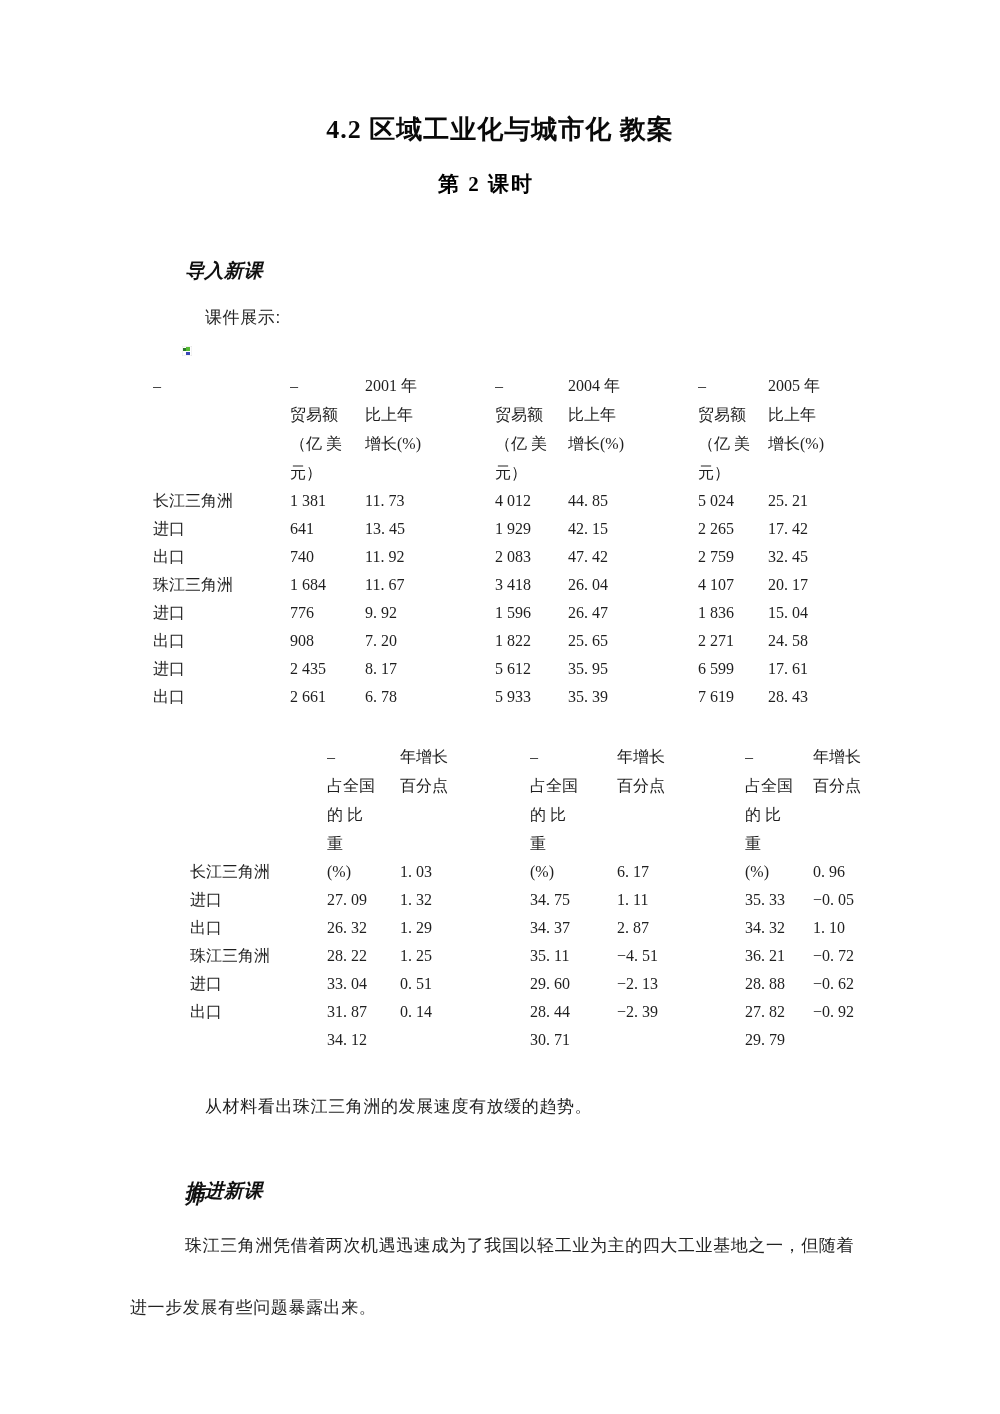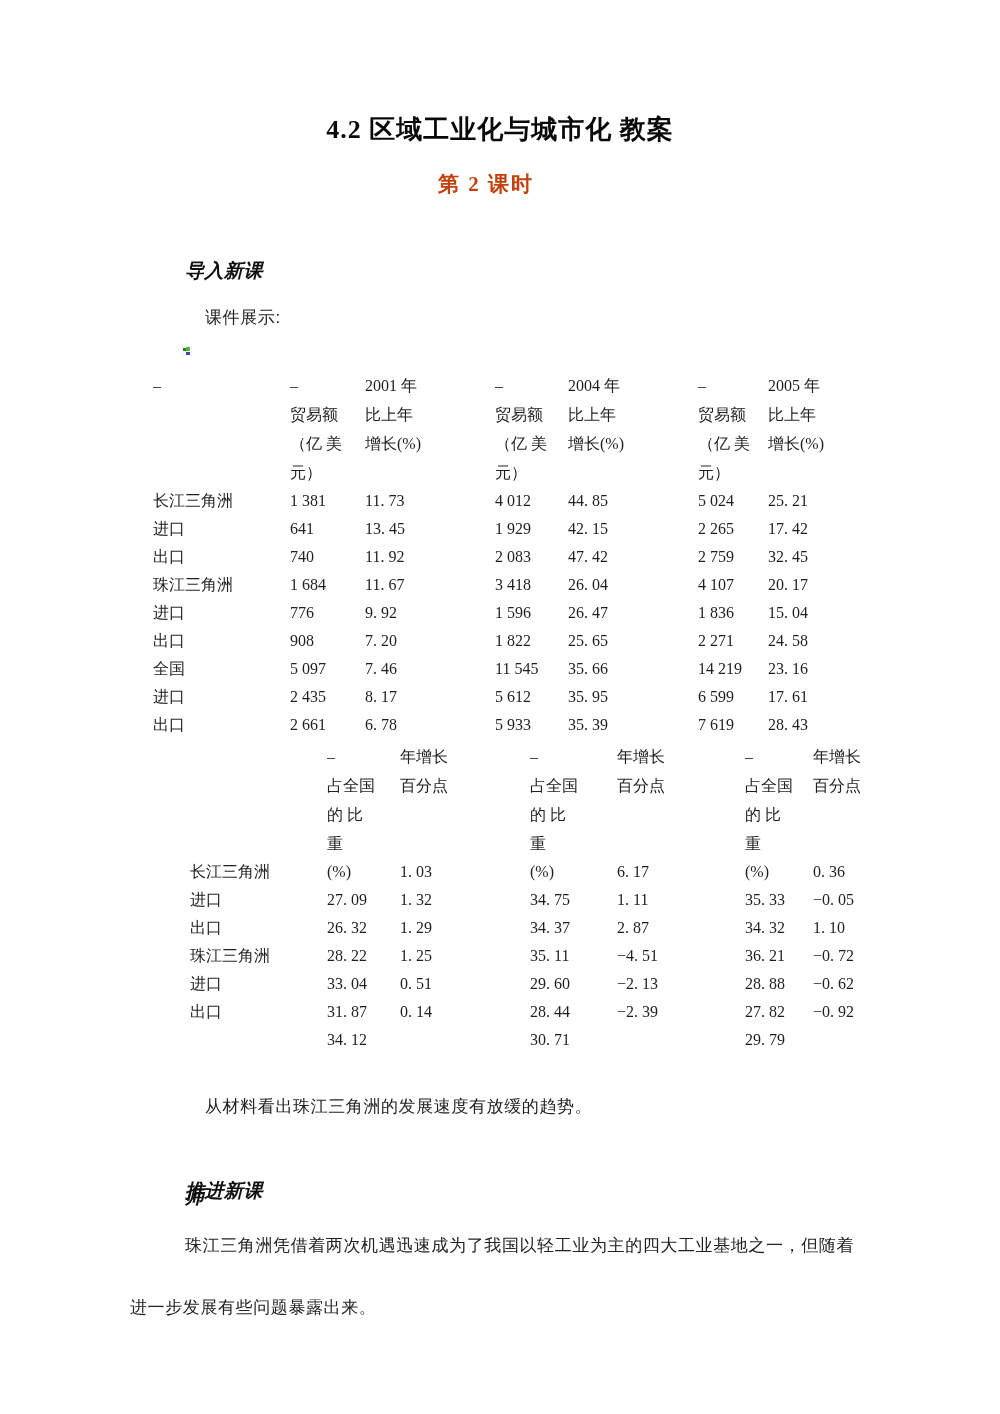--- a/index.html
+++ b/index.html
@@ -17,21 +17,21 @@
     top:112px;left:0;width:1000px;
     text-align:center;
     font-family:"Liberation Serif","DejaVu Serif",serif;
     font-weight:bold;font-size:26px;color:#090909;
     letter-spacing:1px;
   }
   .doc-subtitle{
     top:170px;left:0;width:972px;
     text-align:center;
     font-family:"Liberation Serif","DejaVu Serif",serif;
-    font-weight:bold;font-size:21px;color:#c2410c;
+    font-weight:bold;font-size:21px;color:#000000;
     letter-spacing:2px;
   }
   .heading{
     font-weight:bold;font-size:19px;color:#111111;
     letter-spacing:0.5px;
     font-style:italic;
   }
   .bodytext{
     font-size:17px;color:#222222;letter-spacing:0.6px;margin-left:20px;
   }
@@ -161,29 +161,20 @@
         <tr>
           <td>出口</td>
           <td>908</td>
           <td>7. 20</td>
           <td>1 822</td>
           <td>25. 65</td>
           <td>2 271</td>
           <td>24. 58</td>
         </tr>
         <tr>
-          <td>全国</td>
-          <td>5 097</td>
-          <td>7. 46</td>
-          <td>11 545</td>
-          <td>35. 66</td>
-          <td>14 219</td>
-          <td>23. 16</td>
-        </tr>
-        <tr>
           <td>进口</td>
           <td>2 435</td>
           <td>8. 17</td>
           <td>5 612</td>
           <td>35. 95</td>
           <td>6 599</td>
           <td>17. 61</td>
         </tr>
         <tr>
           <td>出口</td>
@@ -231,21 +222,21 @@
       </tr>
     </thead>
     <tbody>
         <tr>
           <td>长江三角洲</td>
           <td>(%)</td>
           <td>1. 03</td>
           <td>(%)</td>
           <td>6. 17</td>
           <td>(%)</td>
-          <td>0. 36</td>
+          <td>0. 96</td>
         </tr>
         <tr>
           <td>进口</td>
           <td>27. 09</td>
           <td>1. 32</td>
           <td>34. 75</td>
           <td>1. 11</td>
           <td>35. 33</td>
           <td>−0. 05</td>
         </tr>

